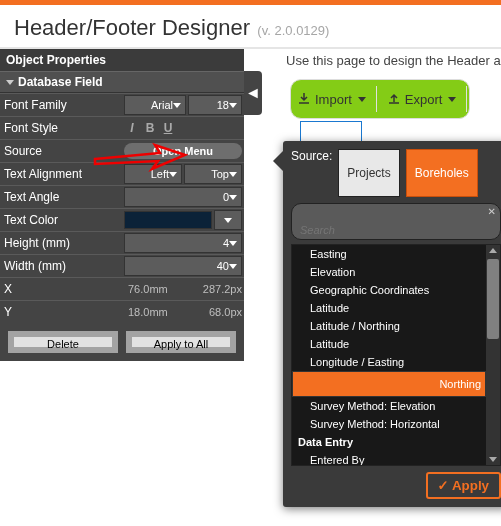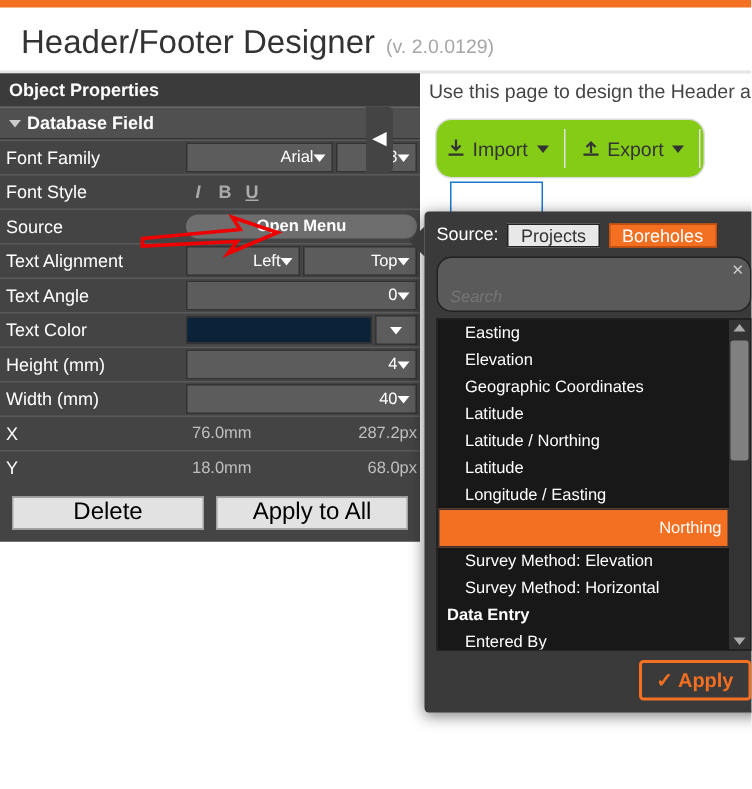--- a/index.html
+++ b/index.html
@@ -8,45 +8,45 @@
 .title-row .h1{font-size:22px;font-family:Arial;color:#333;font-weight:400}
 .title-row .ver{font-size:13px;color:#a6a6a6;margin-left:4px}
 .wrap{position:relative;height:470px}
 .desc{position:absolute;left:286px;top:4px;color:#444;font-size:13px;white-space:nowrap}
 .toolbar{position:absolute;left:290px;top:30px;height:34px;display:flex;align-items:center;gap:2px;padding:2px 0;border:1px solid #ddd;border-radius:11px;background:#84cc16}
 .tbtn{display:flex;align-items:center;gap:4px;padding:4px 6px;font-size:13px;color:#333;cursor:pointer}
 .caret{width:0;height:0;border-left:4px solid transparent;border-right:4px solid transparent;border-top:5px solid #333;margin-left:2px}
 .divider{width:1px;height:26px;background:#e0e0e0;margin:0 2px}
 .zoom-box{position:absolute;left:300px;top:72px;width:60px;height:20px;border:1px solid #1a78d0;background:#fff}
 
-.panel{position:absolute;left:0;top:0;width:280px;background:#444;color:#fff}
+.panel{position:absolute;left:0;top:0;width:244px;background:#444;color:#fff}
 .panel-header{background:#3b3b3b;color:#fff;font-size:12px;font-weight:bold;padding:4px 6px}
 .collapsible{background:#505050;padding:3px 6px;font-weight:bold;border-top:1px solid #666;border-bottom:1px solid #333}
 .collapsible:before{content:"";display:inline-block;border-top:5px solid #ccc;border-left:4px solid transparent;border-right:4px solid transparent;margin-right:4px;vertical-align:middle}
 .prow{display:flex;align-items:center;height:22px;border-top:1px solid #5a5a5a}
 .plabel{flex:0 0 120px;padding-left:4px;font-size:12px}
 .pval{flex:1;display:flex;gap:2px;padding-right:2px;align-items:center}
 .sel{flex:1;background:#5c5c5c;color:#fff;border:1px solid #333;height:18px;font-size:11px;padding:0 4px;display:flex;justify-content:flex-end;align-items:center}
 .sel .c{width:0;height:0;border-left:4px solid transparent;border-right:4px solid transparent;border-top:5px solid #fff}
 .btnbar span{display:inline-block;width:16px;text-align:center;color:#aaa;font-weight:bold;font-style:italic}
 .pill{background:#6e6e6e;color:#fff;border-radius:10px;padding:2px 10px;font-size:11px;cursor:pointer;flex:1;text-align:center;font-weight:bold}
 .color-swatch{flex:1;height:16px;background:#0b2238;border:1px solid #333}
 .static{flex:1;color:#bfbfbf;font-size:11px;padding-left:4px}
 .static2{color:#bfbfbf;font-size:11px;padding-left:10px}
 .btn-row{display:flex;gap:8px;padding:8px;background:#444}
-.btn-row button{flex:1;background:#e2e2e2;border:1px solid #a3a3a3;height:22px;font-size:16px;cursor:pointer}
+.btn-row button{flex:1;background:#e2e2e2;border:6px solid #a3a3a3;height:22px;font-size:11px;cursor:pointer}
 .collapse-tab{position:absolute;left:244px;top:22px;width:18px;height:44px;background:#444;color:#fff;display:flex;align-items:center;justify-content:center;font-size:16px;font-weight:bold;border-radius:0 4px 4px 0}
 
 .red-arrow{position:absolute;left:90px;top:90px;pointer-events:none}
 
 .popup{position:absolute;left:283px;top:92px;width:210px;background:#3a3a3a;border-radius:3px;padding:8px;box-shadow:0 2px 10px rgba(0,0,0,0.5)}
 .popup-tail{position:absolute;left:-10px;top:10px;width:0;height:0;border-top:10px solid transparent;border-bottom:10px solid transparent;border-right:10px solid #3a3a3a}
 .src-row{display:flex;align-items:flex-start;gap:6px;margin-bottom:6px}
 .src-row .lbl{color:#fff;font-size:12px}
-.tab{padding:0 8px;font-size:12px;cursor:pointer;border:1px solid #222}
+.tab{padding:16px 8px;font-size:12px;cursor:pointer;border:1px solid #222}
 .tab.off{background:#e8e8e8;color:#333}
 .tab.on{background:#f36f21;color:#fff;border-color:#c94f0b}
 .search-wrap{position:relative;margin-bottom:4px}
 .search-wrap input{width:100%;box-sizing:border-box;background:#5a5a5a;border:1px solid #222;border-radius:10px;color:#ddd;font-style:italic;font-size:11px;padding:20px 18px 3px 8px}
 .clear-x{position:absolute;right:5px;top:3px;font-size:10px;color:#ccc;cursor:pointer}
 .listbox{height:220px;border:1px solid #222;background:#181818;overflow:hidden;position:relative;display:flex}
 .list-inner{flex:1;overflow:hidden}
 .li{padding:3px 4px 3px 18px;color:#fff;font-size:11px;white-space:nowrap}
 .li.hd{padding-left:6px;font-weight:bold}
 .li.sel{background:#f36f21}

